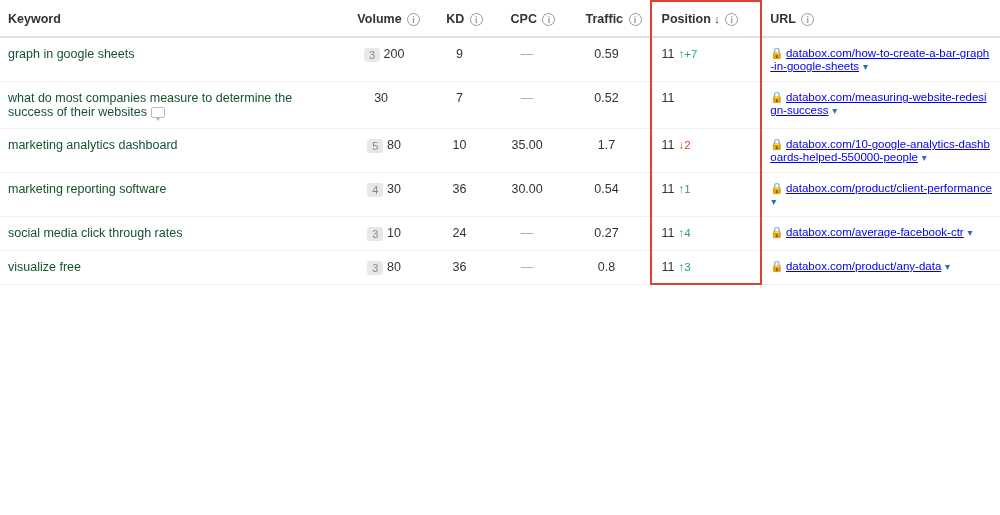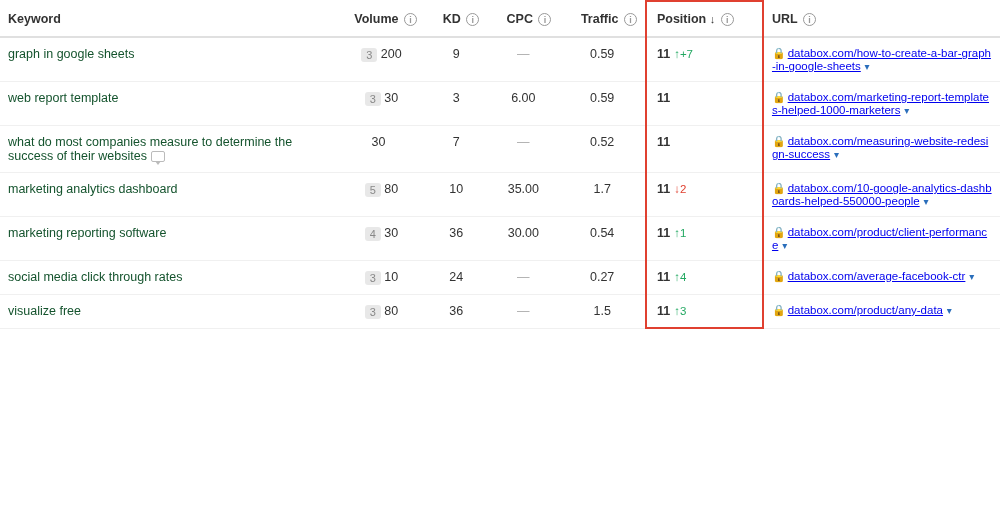--- a/index.html
+++ b/index.html
@@ -40,21 +40,21 @@
       margin-left: 2px;
       vertical-align: middle;
       cursor: pointer;
     }
     th.col-position {
       border: 2px solid #e04030;
       border-bottom: none;
       color: #333;
       background: #fff;
       padding-left: 10px;
-      padding-right: 10px;
+      padding-right: 4px;
     }
     th.col-position .sort-arrow {
       color: #333;
       font-size: 11px;
     }
     td {
       padding: 9px 8px;
       border-bottom: 1px solid #f0f0f0;
       vertical-align: top;
       font-size: 12.5px;
@@ -114,21 +114,20 @@
       font-size: 11.5px;
       margin-left: 4px;
     }
     .pos-down {
       color: #e04030;
       font-size: 11.5px;
       margin-left: 4px;
     }
     .pos-val {
       display: inline-block;
-      font-weight: bold;
     }
     .dash { color: #aaa; }
     .icon-comment {
       display: inline-block;
       width: 14px;
       height: 11px;
       border: 1px solid #bbb;
       border-radius: 2px;
       position: relative;
       vertical-align: middle;
@@ -187,29 +186,20 @@
   <tr>
         <td class="col-keyword"><a href="#">graph in google sheets</a></td>
         <td class="col-volume"><span class="badge">3</span><span> 200</span></td>
         <td class="col-kd">9</td>
         <td class="col-cpc"><span class="dash">—</span></td>
         <td class="col-traffic">0.59</td>
         <td class="col-position"><span class="pos-val">11</span><span class="pos-up">↑+7</span></td>
         <td class="col-url"><span class="lock-icon">🔒</span><a href="#">databox.com/how-to-create-a-bar-graph-in-google-sheets</a><span class="dropdown-icon"> ▾</span></td>
       </tr>
       <tr>
-        <td class="col-keyword"><a href="#">web report template</a></td>
-        <td class="col-volume"><span class="badge">3</span><span> 30</span></td>
-        <td class="col-kd">3</td>
-        <td class="col-cpc">6.00</td>
-        <td class="col-traffic">0.59</td>
-        <td class="col-position"><span class="pos-val">11</span></td>
-        <td class="col-url"><span class="lock-icon">🔒</span><a href="#">databox.com/marketing-report-templates-helped-1000-marketers</a><span class="dropdown-icon"> ▾</span></td>
-      </tr>
-      <tr>
         <td class="col-keyword"><a href="#">what do most companies measure to determine the success of their websites</a><span class="icon-comment"></span></td>
         <td class="col-volume"><span> 30</span></td>
         <td class="col-kd">7</td>
         <td class="col-cpc"><span class="dash">—</span></td>
         <td class="col-traffic">0.52</td>
         <td class="col-position"><span class="pos-val">11</span></td>
         <td class="col-url"><span class="lock-icon">🔒</span><a href="#">databox.com/measuring-website-redesign-success</a><span class="dropdown-icon"> ▾</span></td>
       </tr>
       <tr>
         <td class="col-keyword"><a href="#">marketing analytics dashboard</a></td>
@@ -236,18 +226,18 @@
         <td class="col-cpc"><span class="dash">—</span></td>
         <td class="col-traffic">0.27</td>
         <td class="col-position"><span class="pos-val">11</span><span class="pos-up">↑4</span></td>
         <td class="col-url"><span class="lock-icon">🔒</span><a href="#">databox.com/average-facebook-ctr</a><span class="dropdown-icon"> ▾</span></td>
       </tr>
       <tr>
         <td class="col-keyword"><a href="#">visualize free</a></td>
         <td class="col-volume"><span class="badge">3</span><span> 80</span></td>
         <td class="col-kd">36</td>
         <td class="col-cpc"><span class="dash">—</span></td>
-        <td class="col-traffic">1.5</td>
+        <td class="col-traffic">0.8</td>
         <td class="col-position"><span class="pos-val">11</span><span class="pos-up">↑3</span></td>
         <td class="col-url"><span class="lock-icon">🔒</span><a href="#">databox.com/product/any-data</a><span class="dropdown-icon"> ▾</span></td>
       </tr>
     </tbody>
 </table>
 
 </body></html>

